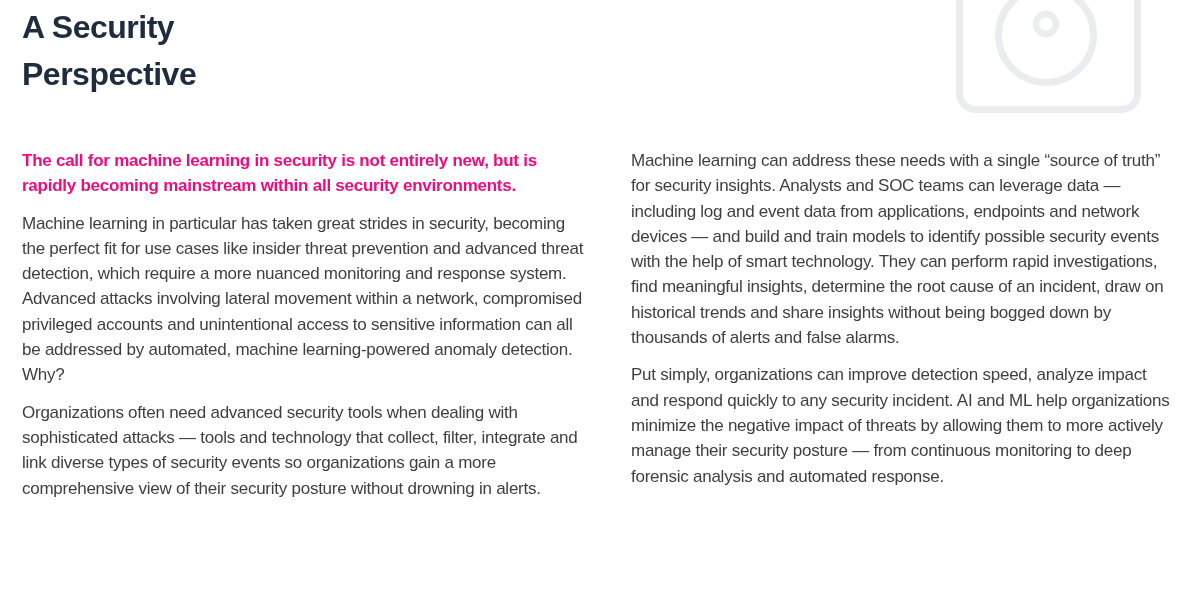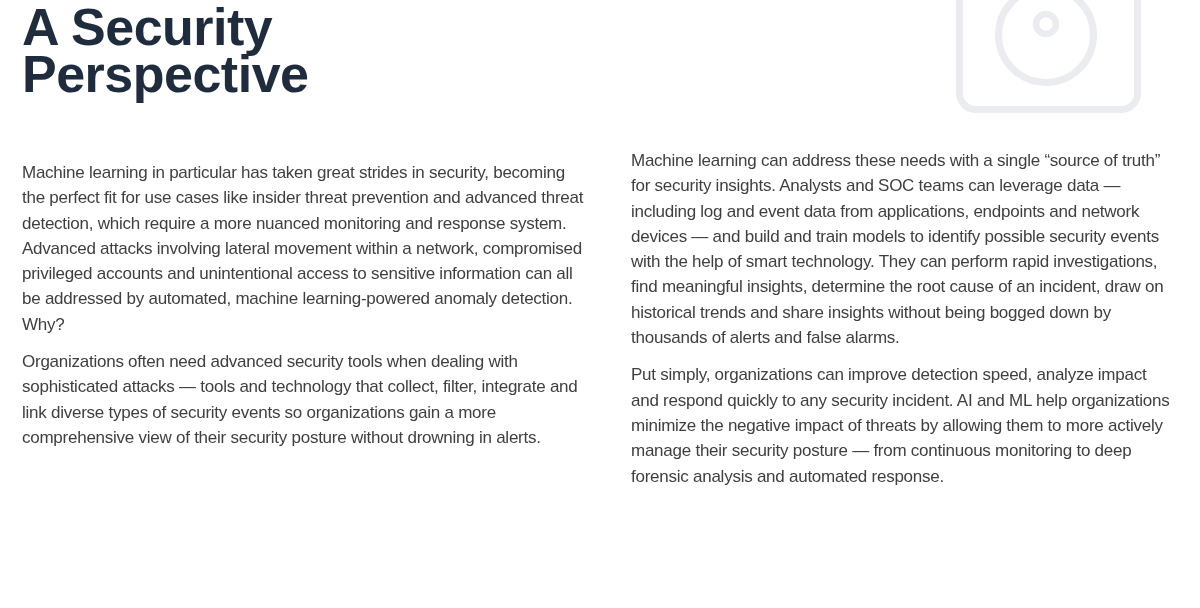--- a/index.html
+++ b/index.html
@@ -13,21 +13,21 @@
   }
   .page {
     position: relative;
     width: 1200px;
     height: 608px;
     background: #ffffff;
   }
   .title {
     margin: 4px 0 0 22px;
     width: 330px;
-    font-size: 52px;
+    font-size: 32px;
     line-height: 47px;
     font-weight: 700;
     letter-spacing: -0.5px;
     color: #1e2c3d;
   }
   .cols {
     position: absolute;
     top: 144px;
     left: 22px;
     display: grid;
@@ -67,20 +67,21 @@
       <rect x="8.5" y="5.5" width="178" height="182" rx="16" stroke="#ebecef" stroke-width="7"></rect>
       <circle cx="95" cy="113" r="47.5" stroke="#ebecef" stroke-width="7"></circle>
       <circle cx="95" cy="102" r="10" stroke="#ebecef" stroke-width="6.5"></circle>
     </svg>
   </div>
 
   <div class="cols">
 
     <div class="col">
       <p>
+        <span class="lead">The call for machine learning in security is not entirely new, but is rapidly becoming mainstream within all security environments.</span>
       </p>
       <p>Machine learning in particular has taken great strides in security, becoming the perfect fit for use cases like insider threat prevention and advanced threat detection, which require a more nuanced monitoring and response system. Advanced attacks involving lateral movement within a network, compromised privileged accounts and unintentional access to sensitive information can all be addressed by automated, machine learning-powered anomaly detection. Why?</p>
       <p>Organizations often need advanced security tools when dealing with sophisticated attacks — tools and technology that collect, filter, integrate and link diverse types of security events so organizations gain a more comprehensive view of their security posture without drowning in alerts.</p>
     </div>
 
     <div class="col">
       <p>Machine learning can address these needs with a single “source of truth” for security insights. Analysts and SOC teams can leverage data — including log and event data from applications, endpoints and network devices — and build and train models to identify possible security events with the help of smart technology. They can perform rapid investigations, find meaningful insights, determine the root cause of an incident, draw on historical trends and share insights without being bogged down by thousands of alerts and false alarms.</p>
       <p>Put simply, organizations can improve detection speed, analyze impact and respond quickly to any security incident. AI and ML help organizations minimize the negative impact of threats by allowing them to more actively manage their security posture — from continuous monitoring to deep forensic analysis and automated response.</p>
     </div>
 

